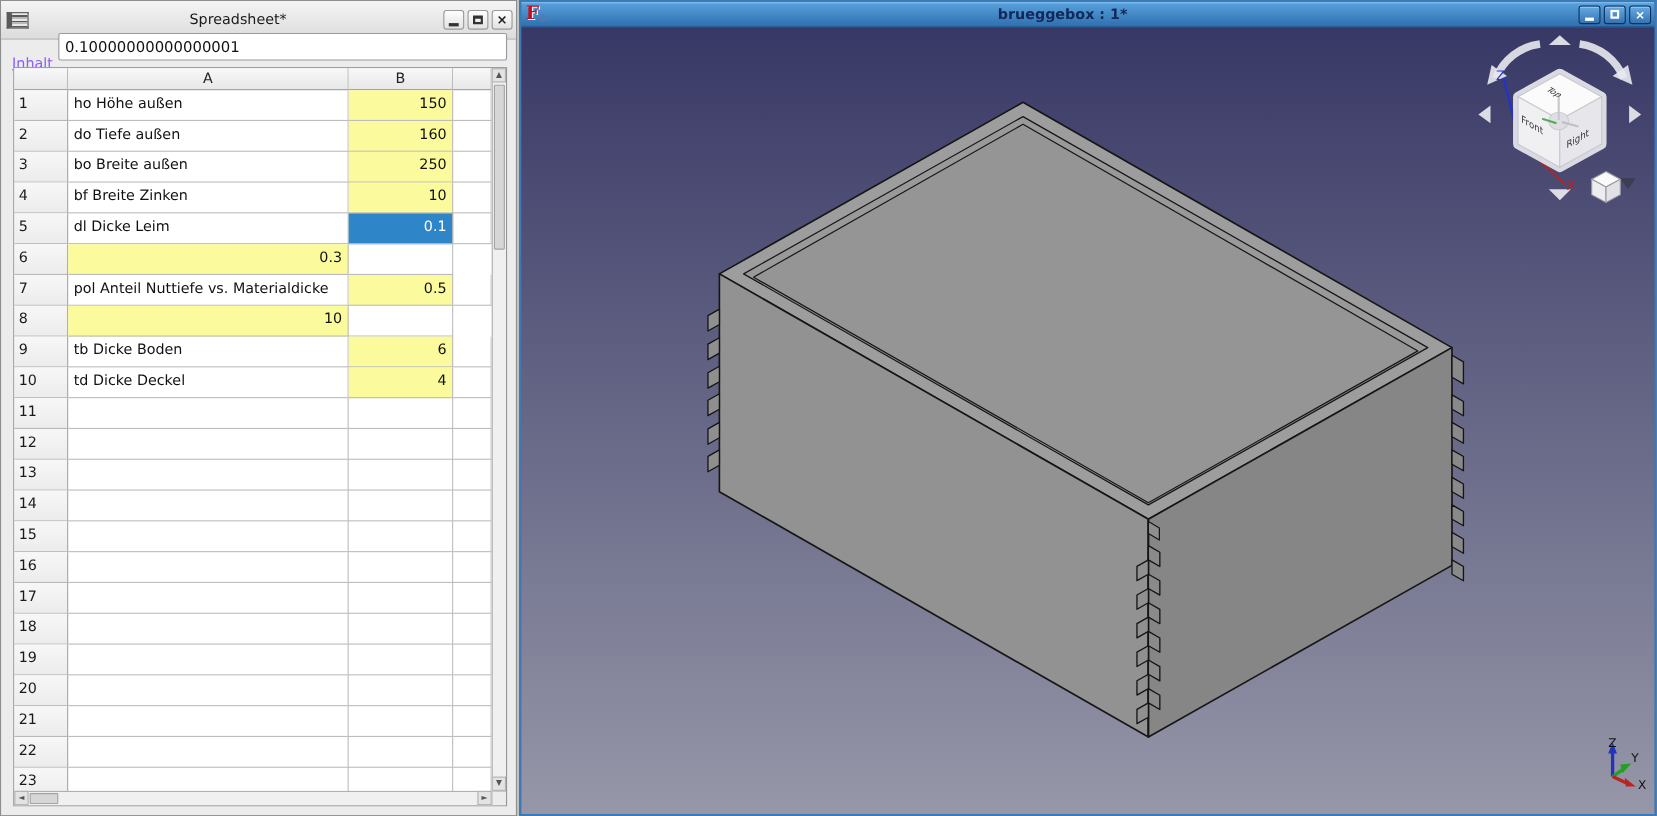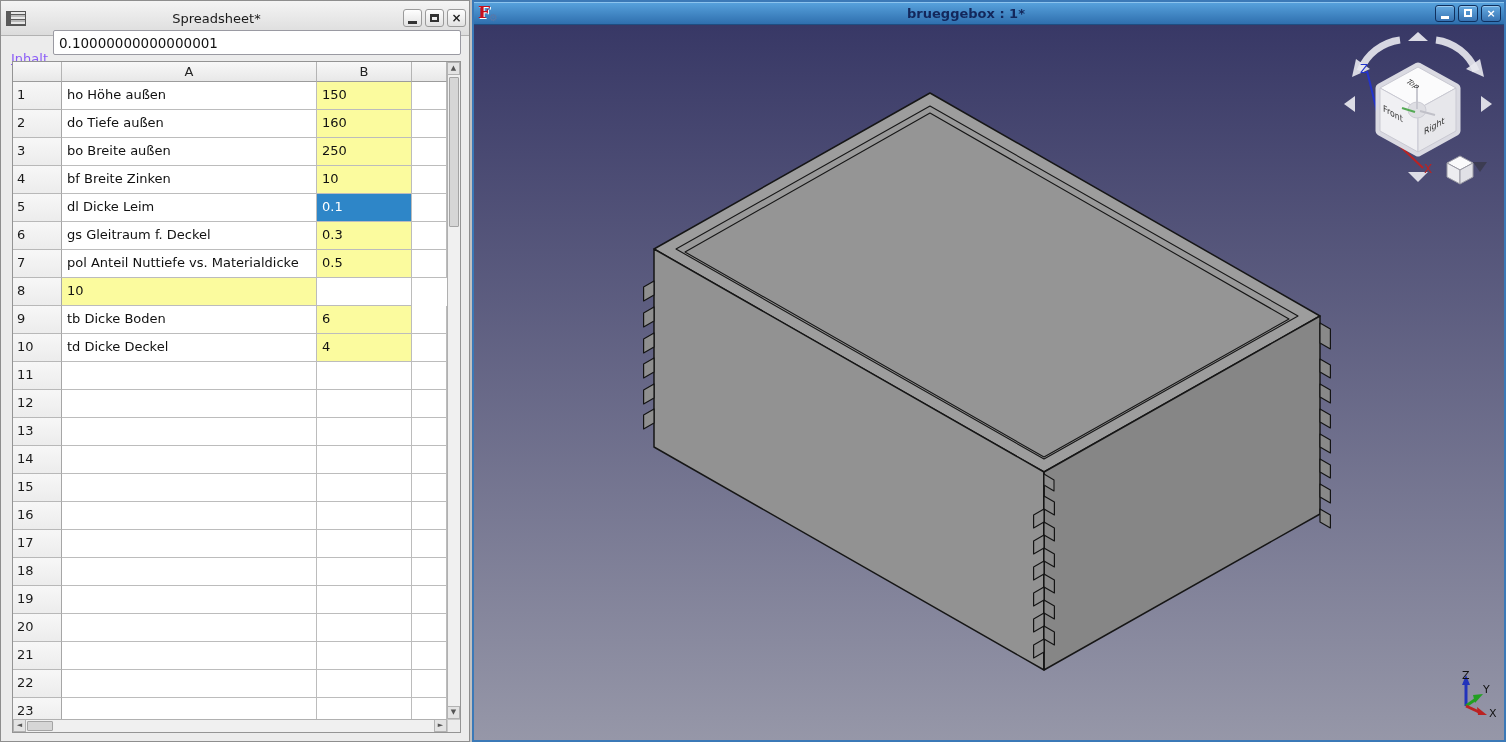--- a/index.html
+++ b/index.html
@@ -36,21 +36,21 @@
   #sheet-main { overflow:hidden; position:relative; }
   .hdr-row { display:grid; grid-template-columns:49px 255px 95px 35px; height:20px; }
   .hdr-cell { background:linear-gradient(#F8F8F8,#E8E8E8); border-right:1px solid #B4B4B4;
     border-bottom:1px solid #9C9C9C; font-size:13px; color:#222; text-align:center; line-height:19px; }
   .s-row { display:grid; grid-template-columns:49px 255px 95px 35px; height:28px; }
   .rh { background:linear-gradient(#F7F7F7,#ECECEC); border-right:1px solid #A6A6A6;
     border-bottom:1px solid #B8B8B8; font-size:13px; color:#1A1A1A; padding:5px 0 0 4px; }
   .ca,.cb,.cx { border-right:1px solid #BCBCBC; border-bottom:1px solid #BCBCBC;
     font-size:13px; color:#111; padding:5px 5px 0 5px; white-space:nowrap; overflow:hidden; }
   .ca { padding-left:5px; }
-  .cb { }
+  .cb { text-align:right; }
   .cb.filled { background:#FBFB9E; }
   .cb.selected { background:#2E86C8; color:#ffffff; }
 
   .vsb { background:#F0F0F0; border-left:1px solid #B0B0B0; position:relative; }
   .hsb { background:#F0F0F0; border-top:1px solid #B0B0B0; position:relative; }
   .sb-btn { position:absolute; width:13px; height:13px; background:#E3E3E3; border:1px solid #B2B2B2;
     color:#555; font-size:7px; line-height:11px; text-align:center; }
   .sb-thumb { position:absolute; background:#D6D6D6; border:1px solid #A4A4A4; border-radius:1px; }
   #sheet-corner { background:#ECECEC; border-left:1px solid #C8C8C8; border-top:1px solid #C8C8C8; }
 
@@ -133,21 +133,20 @@
             <div class="cx"></div>
           </div>
           <div class="s-row">
             <div class="rh">5</div>
             <div class="ca">dl Dicke Leim</div>
             <div class="cb selected">0.1</div>
             <div class="cx"></div>
           </div>
           <div class="s-row">
             <div class="rh">6</div>
-            <div class="ca">gs Gleitraum f. Deckel</div>
             <div class="cb filled">0.3</div>
             <div class="cx"></div>
           </div>
           <div class="s-row">
             <div class="rh">7</div>
             <div class="ca">pol Anteil Nuttiefe vs. Materialdicke</div>
             <div class="cb filled">0.5</div>
             <div class="cx"></div>
           </div>
           <div class="s-row">

